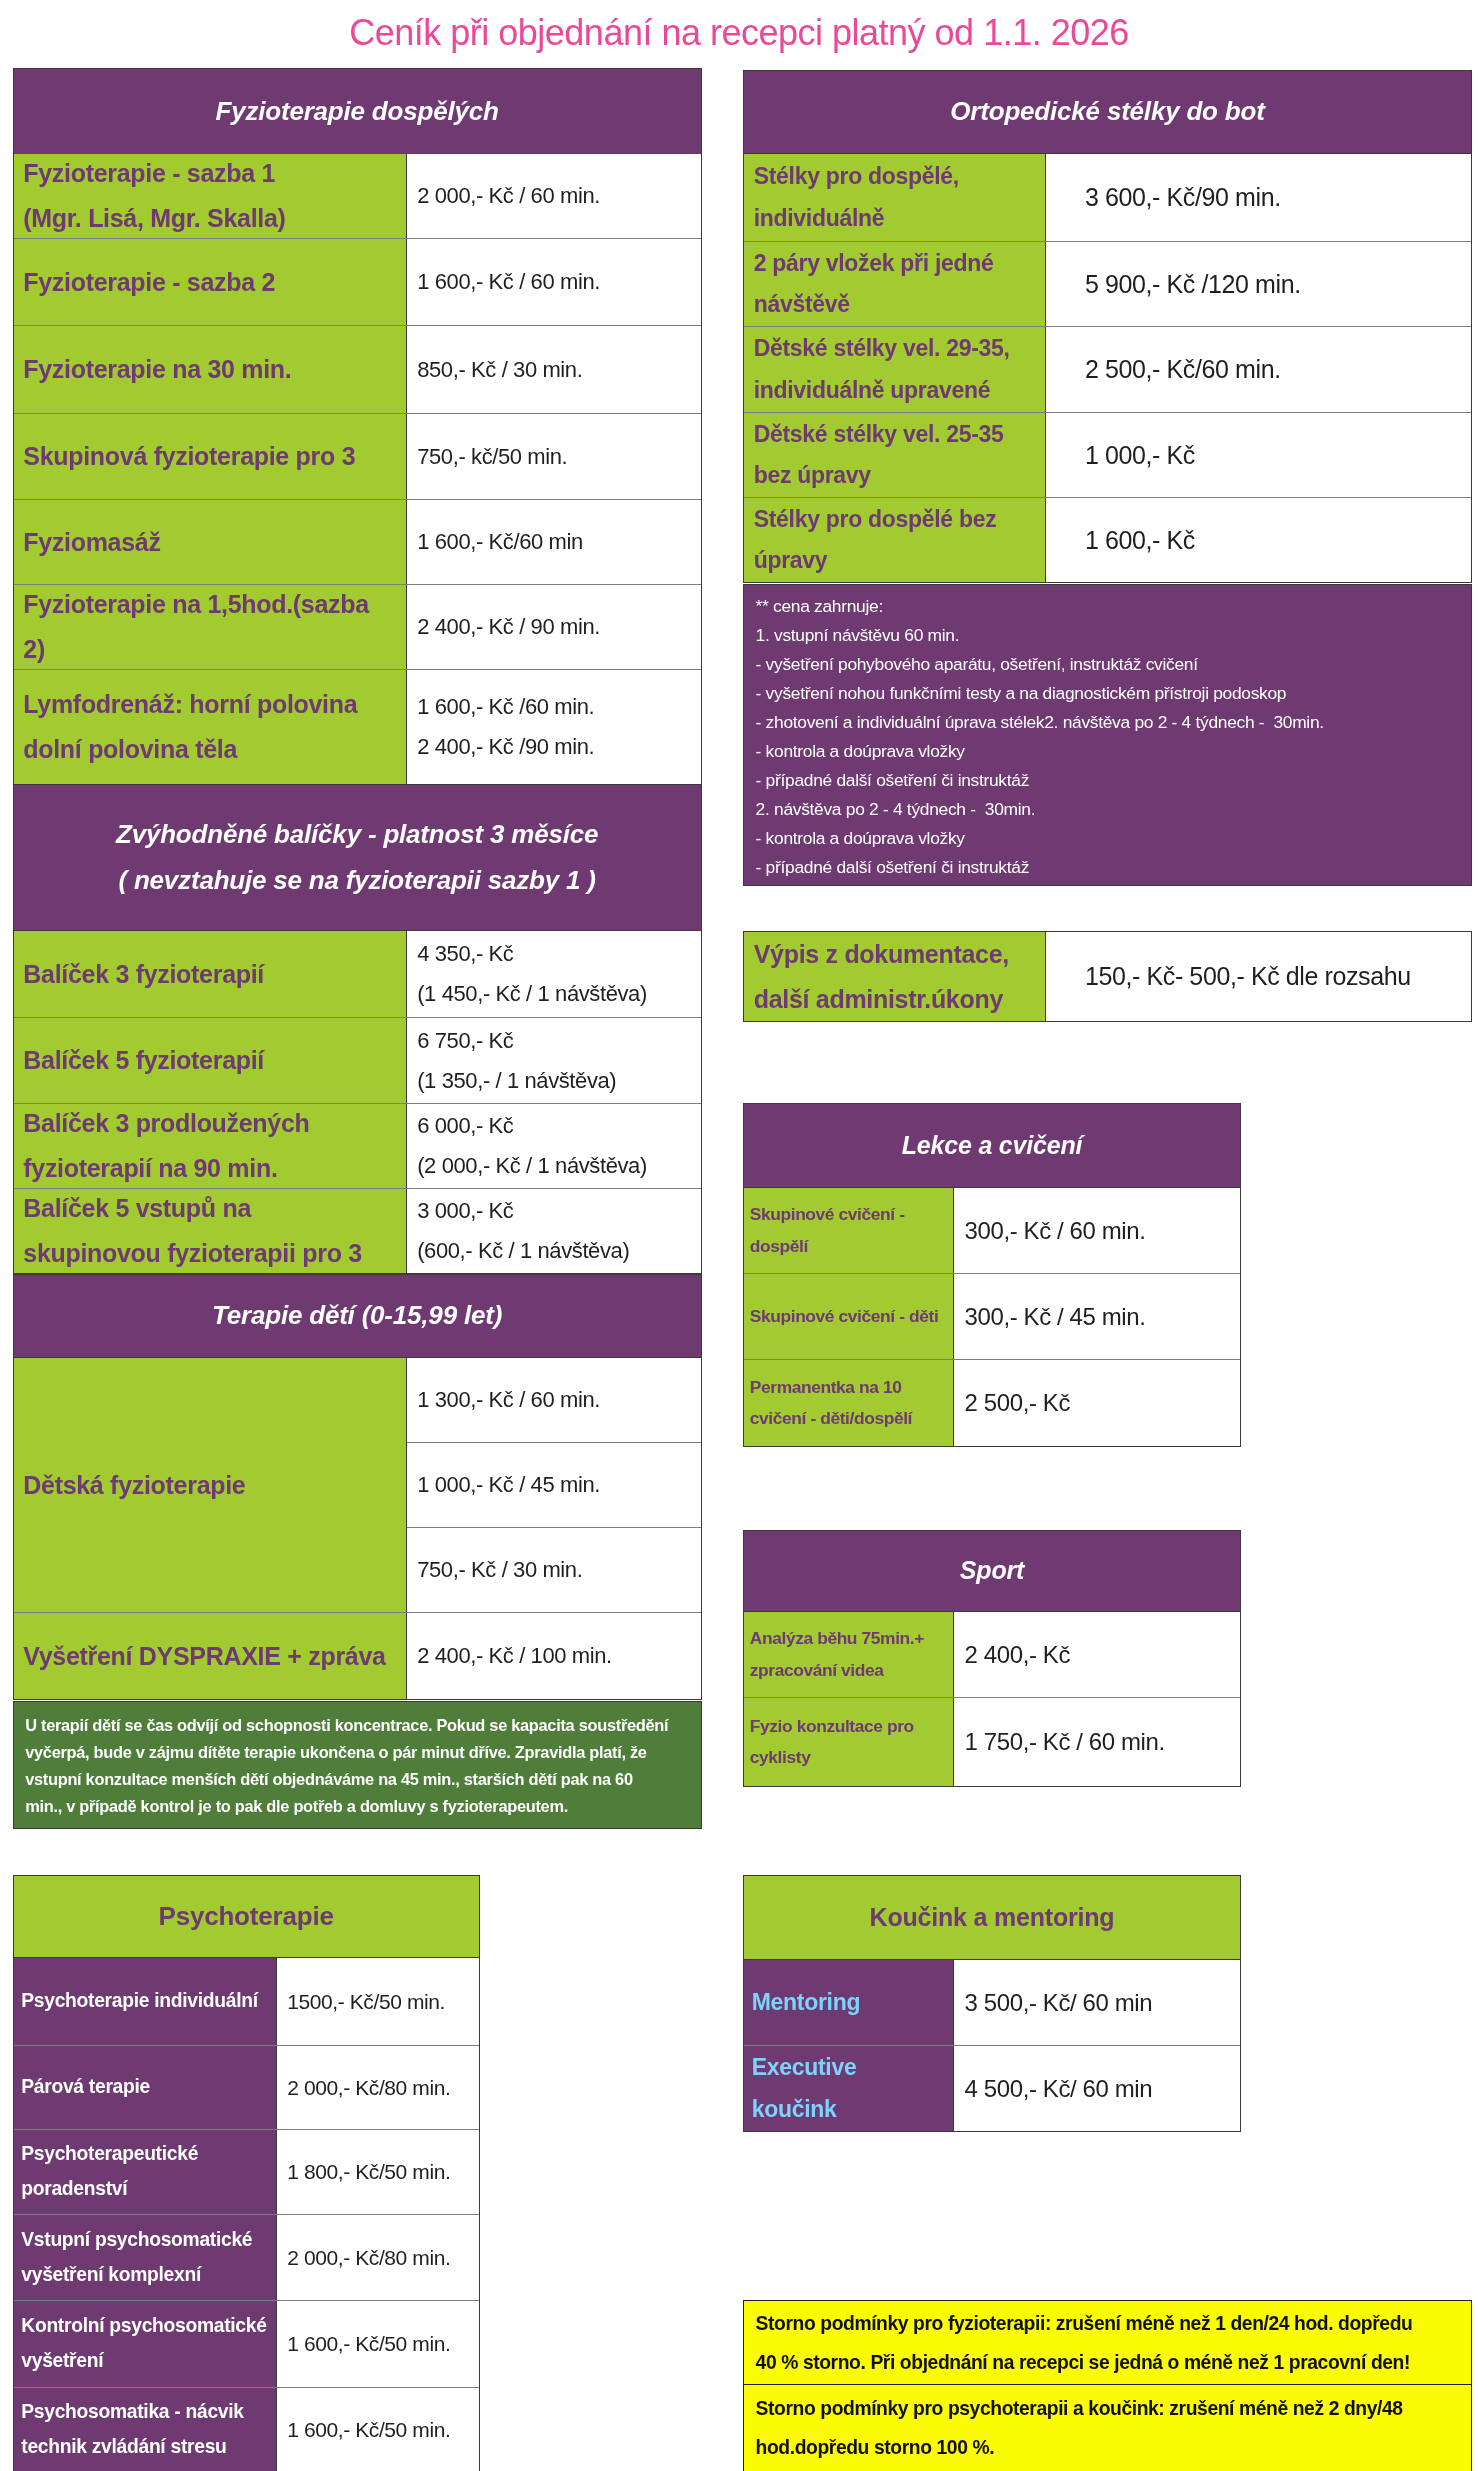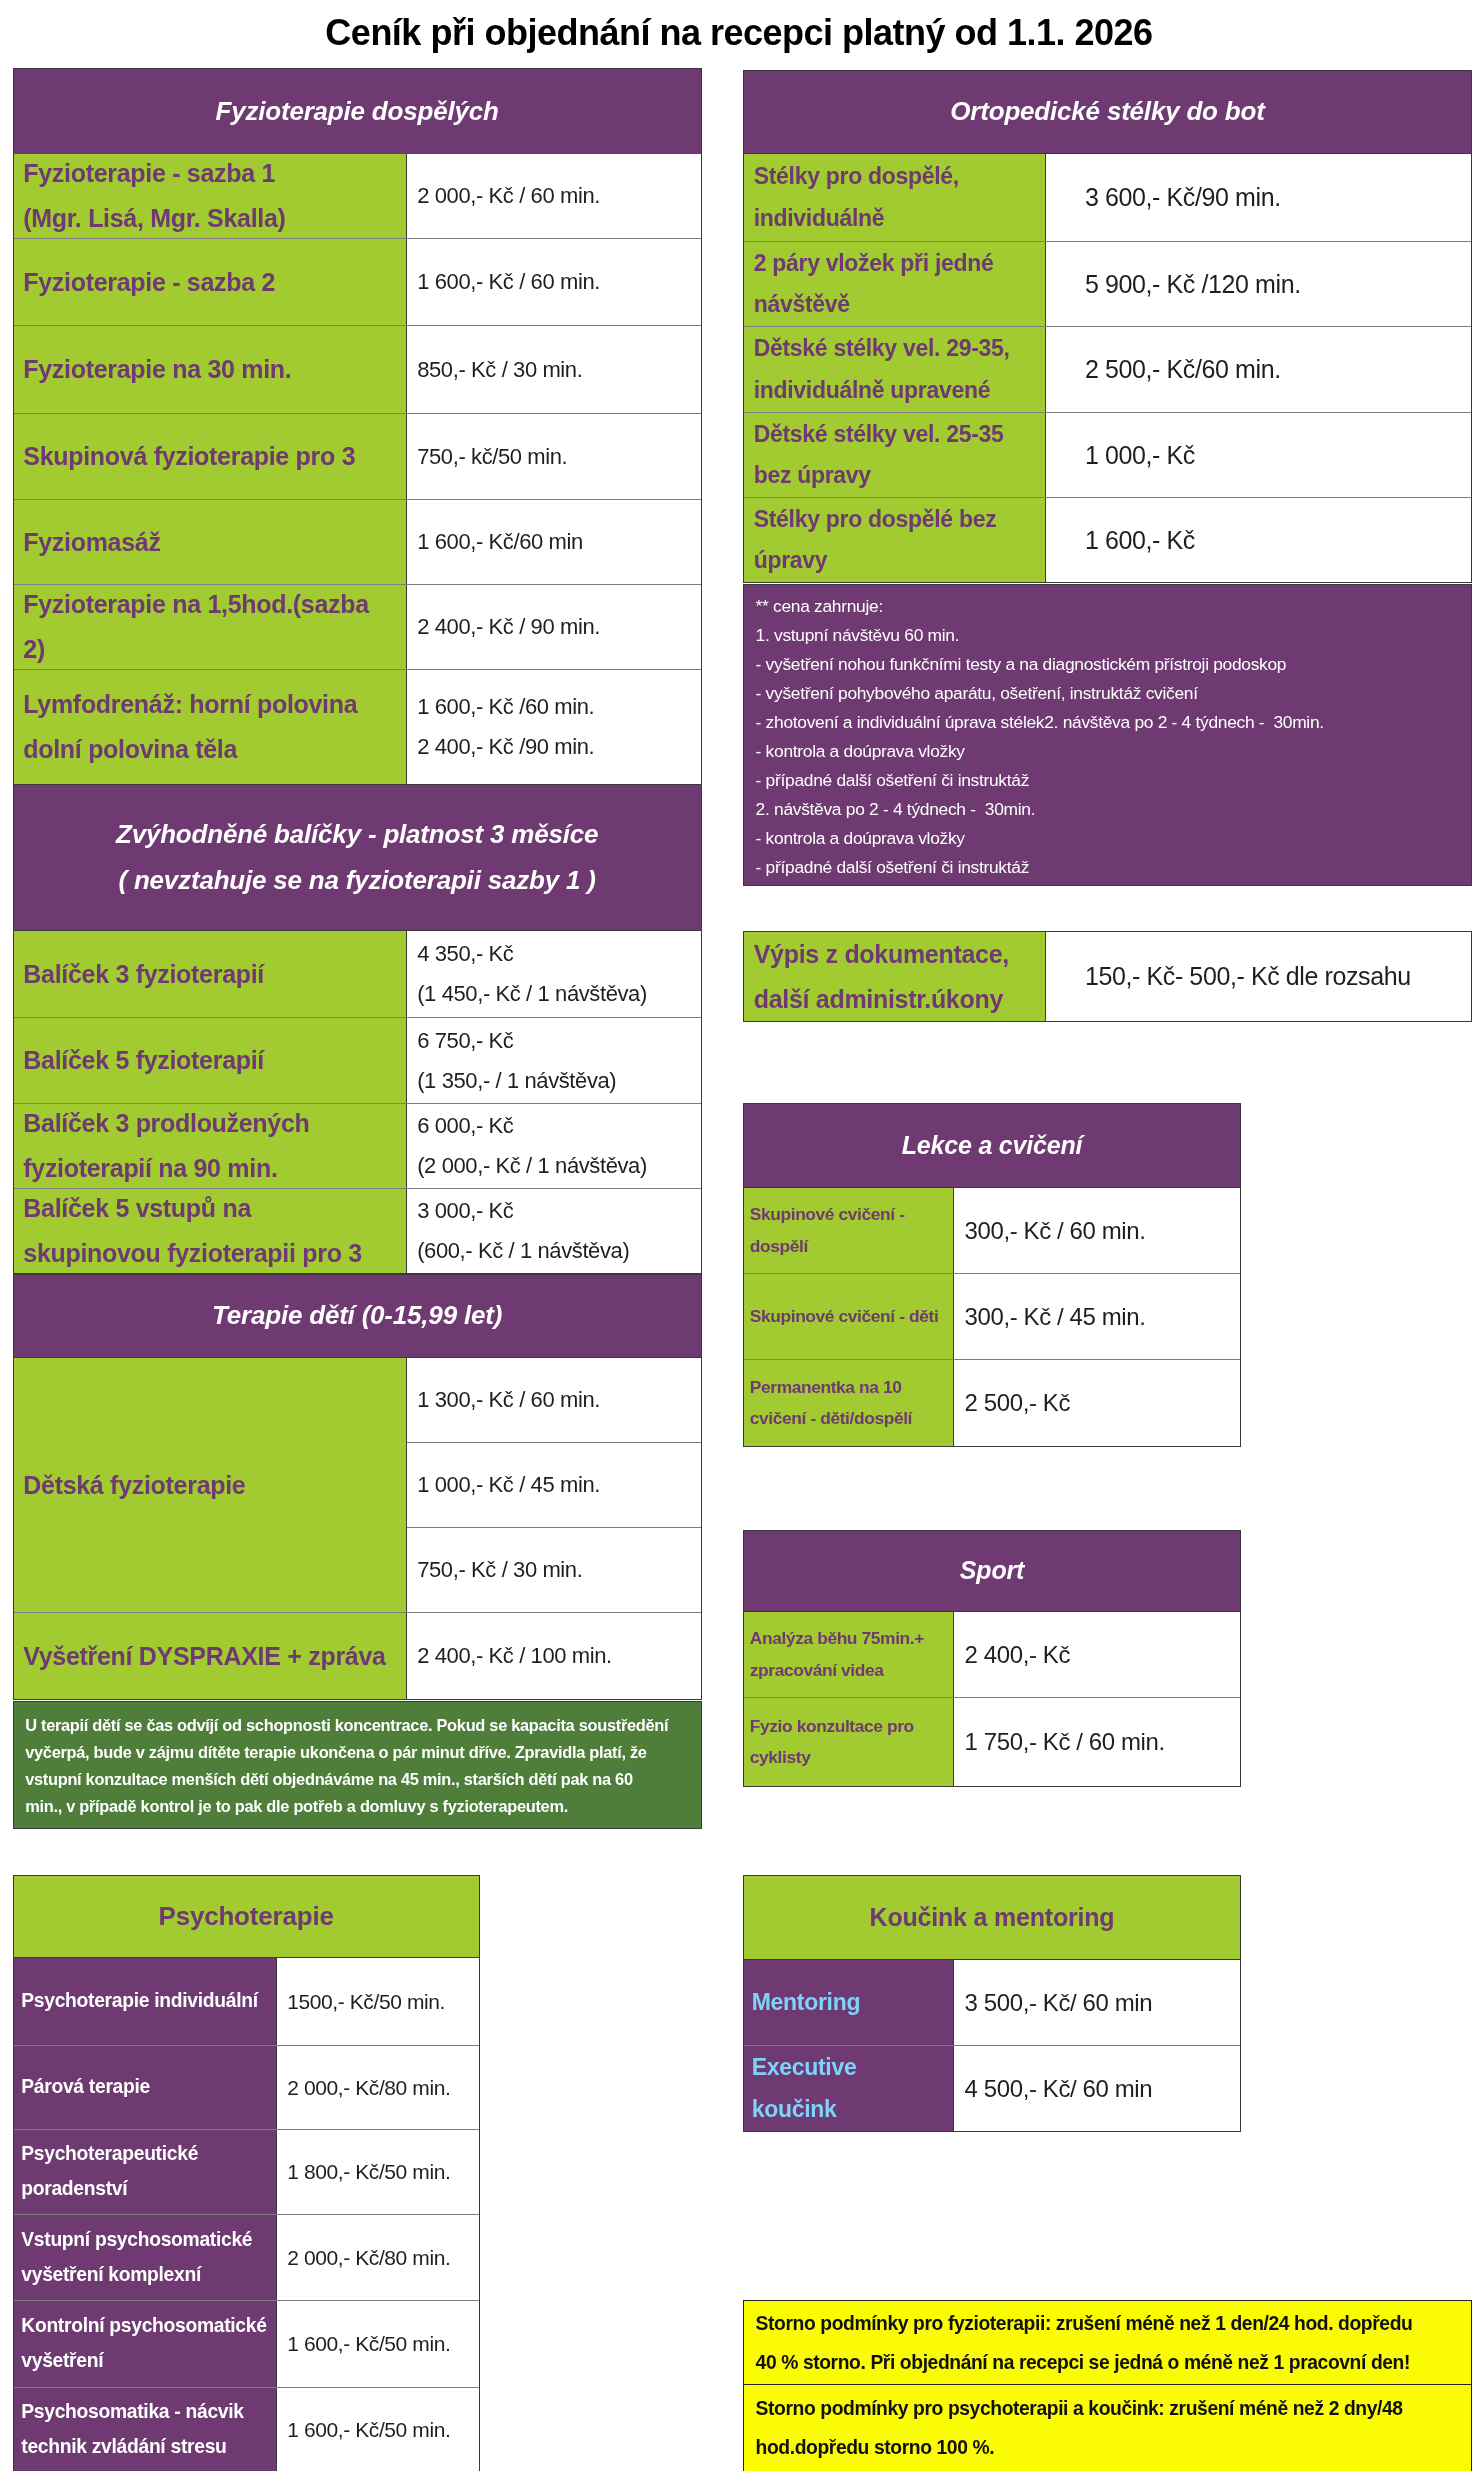--- a/index.html
+++ b/index.html
@@ -6,21 +6,21 @@
   html,body { background:#fff; }
   body {
     width:1478px; height:2472px;
     font-family:"Liberation Sans", sans-serif;
     letter-spacing:-0.2px;
     position:relative; overflow:hidden;
   }
   .page { position:relative; width:1478px; height:2472px; background:#fff; }
   .title {
     position:absolute; top:11.6px; left:0; width:100%;
-    text-align:center; font-size:36px; font-weight:700; color:#000000;
+    text-align:center; font-size:36px; font-weight:400; color:#ec4899;
     letter-spacing:-0.5px;
   }
   .sec { position:absolute; }
   .thead {
     display:flex; align-items:center; justify-content:center;
     text-align:center; font-weight:700; white-space:pre-line;
     border:1.9px solid #3a3a3a; font-size:26px; line-height:1.75;
   }
   .thead.purple { background:var(--purple,#6e3a71); color:#fff;font-style:italic; }
   .thead.green  { background:var(--green,#a2ca31); color:var(--purple,#6e3a71); }
@@ -237,22 +237,22 @@
     <div class="row" style="height:85px">
       <div class="cell lab">Stélky pro dospělé bez
 úpravy</div>
       <div class="cell price">1 600,- Kč</div>
     </div>
   </div>
 
   <div class="sec purplenotes" style="left:743px; top:584px; width:729px; height:302px;">
     <div>** cena zahrnuje:</div>
     <div>1. vstupní návštěvu 60 min.</div>
+    <div>- vyšetření pohybového aparátu, ošetření, instruktáž cvičení</div>
     <div>- vyšetření nohou funkčními testy a na diagnostickém přístroji podoskop</div>
-    <div>- vyšetření pohybového aparátu, ošetření, instruktáž cvičení</div>
     <div>- zhotovení a individuální úprava stélek2. návštěva po 2 - 4 týdnech -  30min.</div>
     <div>- kontrola a doúprava vložky</div>
     <div>- případné další ošetření či instruktáž</div>
     <div>2. návštěva po 2 - 4 týdnech -  30min.</div>
     <div>- kontrola a doúprava vložky</div>
     <div>- případné další ošetření či instruktáž</div>
   </div>
 
   <div class="sec tbody t-orto" style="left:743px; top:931px; width:729px; border-top:1.9px solid #3a3a3a;">
     <div class="row" style="height:89px">

